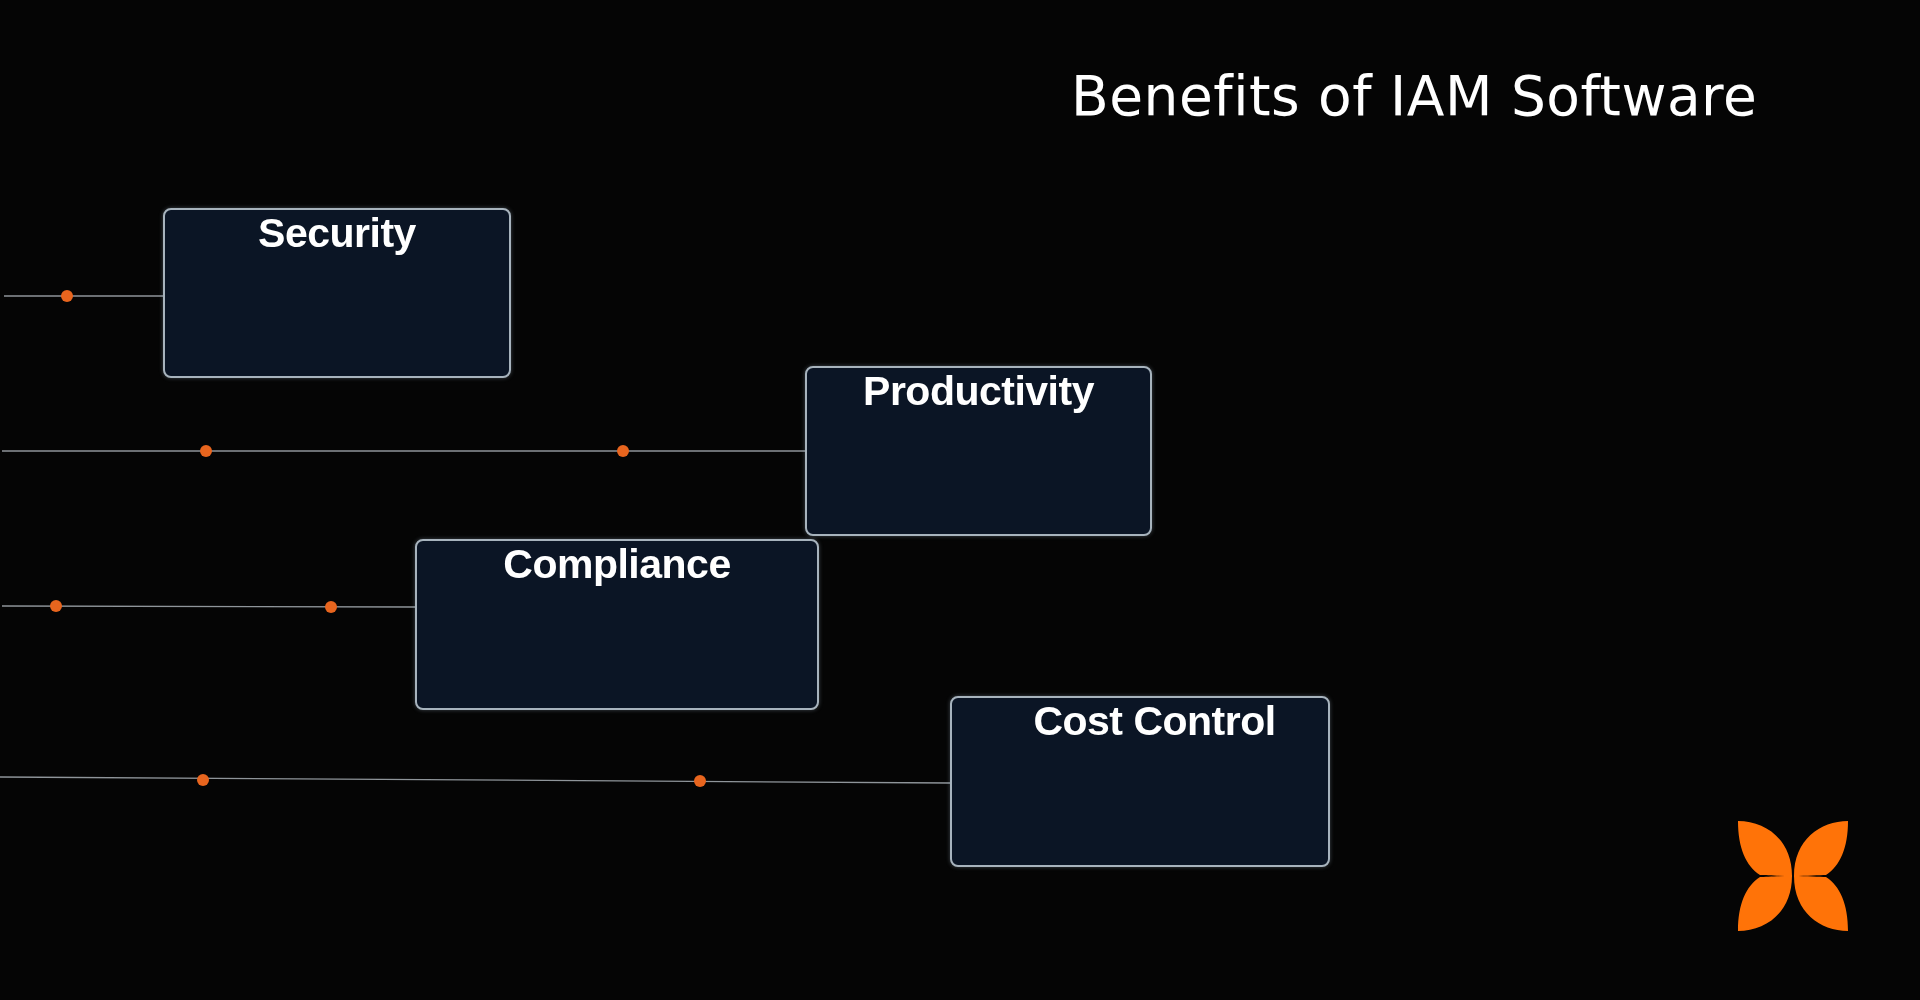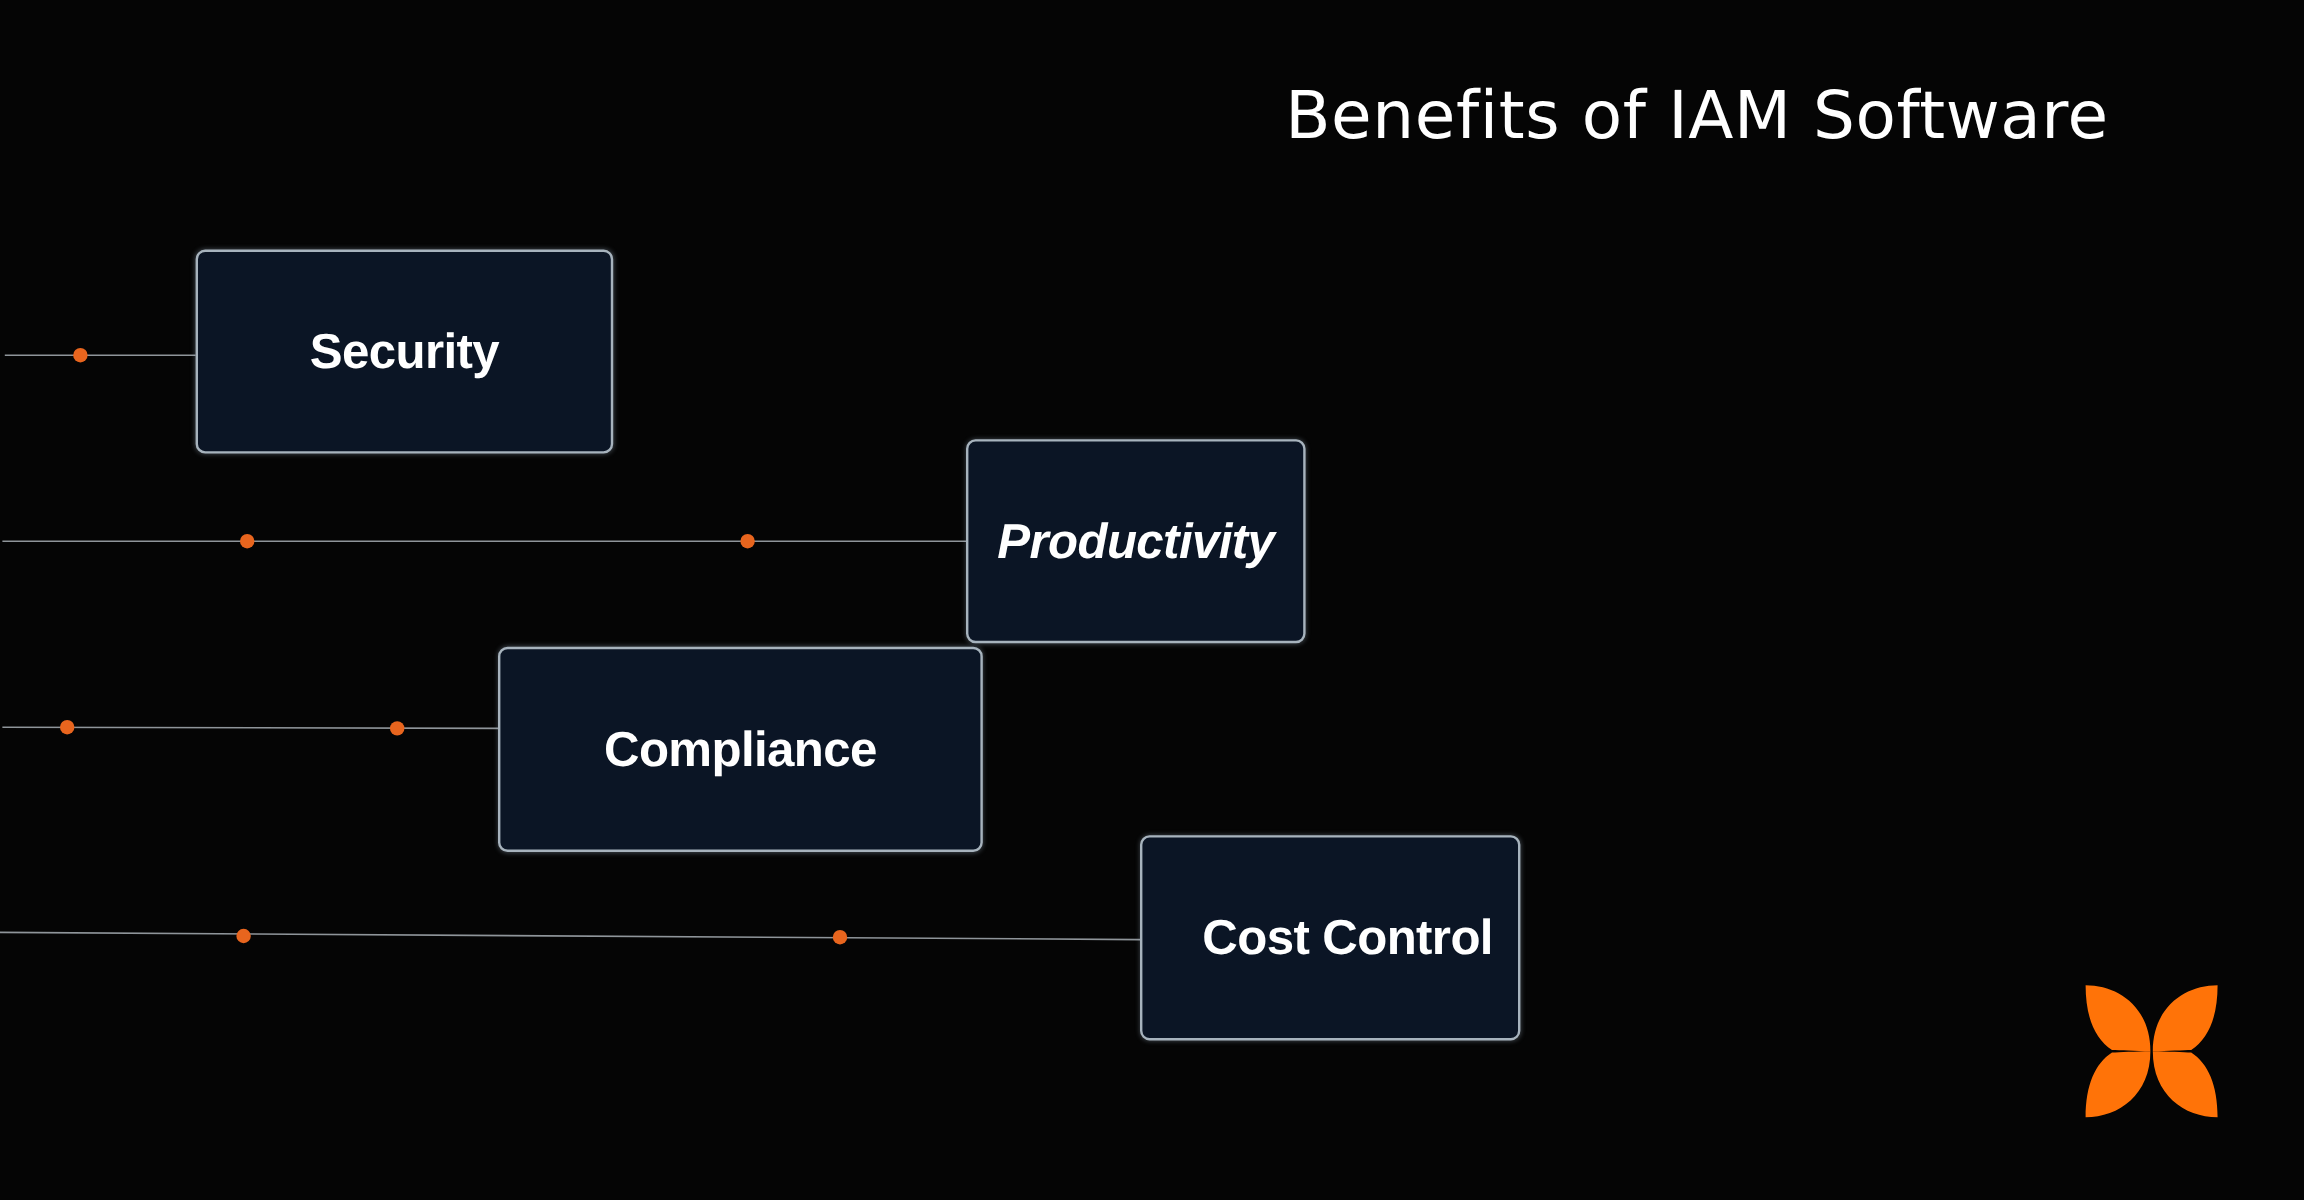--- a/index.html
+++ b/index.html
@@ -1,19 +1,19 @@
 <!DOCTYPE html>
 <html><head>
   <meta charset="utf-8">
   <style>
     html, body { margin:0; padding:0; }
     body { width:1920px; height:1000px; background:#050505; position:relative; overflow:hidden; font-family:"Liberation Sans", sans-serif; }
     .title { position:absolute; left:1071px; top:64px; width:715px; text-align:left; color:#ffffff; font-family:"DejaVu Sans", sans-serif; font-size:55px; font-weight:500; letter-spacing:0.5px; white-space:nowrap; }
     .connector { position:absolute; left:0; top:0; width:1920px; height:1000px; }
-    .box { position:absolute; box-sizing:border-box; background:#0b1525; border:2px solid #a7b3bd; border-radius:8px; box-shadow:0 0 4px rgba(170,190,210,0.35); display:flex; align-items:center; justify-content:center; }
+    .box { position:absolute; box-sizing:border-box; background:#0b1525; border:2px solid #a7b3bd; border-radius:8px; box-shadow:0 0 4px rgba(170,190,210,0.35); display:flex; justify-content:center; }
     .box-label { color:#ffffff; font-family:"Liberation Sans", sans-serif; font-weight:bold; font-size:41px; letter-spacing:-0.5px; }
     .logo { position:absolute; left:1736px; top:820px; width:114px; height:112px; }
   </style>
 </head>
 <body>
 
 <div class="title">Benefits of IAM Software</div>
 
 <svg class="connector" viewBox="0 0 1920 1000" xmlns="http://www.w3.org/2000/svg">
 
@@ -30,29 +30,29 @@
 
   <line x1="0" y1="777" x2="950" y2="783" stroke="#8f959a" stroke-width="1.3"></line>
   <circle cx="203" cy="780" r="6" fill="#e8651e"></circle>
   <circle cx="700" cy="781" r="6" fill="#e8651e"></circle>
 </svg>
 
 <div class="box" style="left:163px; top:208px; width:348px; height:170px;">
   <span class="box-label">Security</span>
 </div>
 
-<div class="box" style="left:805px; top:366px; width:283px; height:170px;font-style:italic;">
+<div class="box" style="left:805px; top:366px; width:347px; height:170px;">
   <span class="box-label">Productivity</span>
 </div>
 
 <div class="box" style="left:415px; top:539px; width:404px; height:171px;">
   <span class="box-label">Compliance</span>
 </div>
 
-<div class="box" style="left:950px; top:696px; width:317px; height:171px;padding-left:29px;">
+<div class="box" style="left:950px; top:696px; width:380px; height:171px;padding-left:29px;">
   <span class="box-label">Cost Control</span>
 </div>
 
 <svg class="logo" viewBox="0 0 114 112" xmlns="http://www.w3.org/2000/svg">
   <g fill="#ff7308">
 
     <path d="M2 1 C30 1 56 20 56 56 C44 56 30 55 24 55 C10 46 2 28 2 1 Z"></path>
 
     <path d="M112 1 C84 1 58 20 58 56 C70 56 84 55 90 55 C104 46 112 28 112 1 Z"></path>
 

